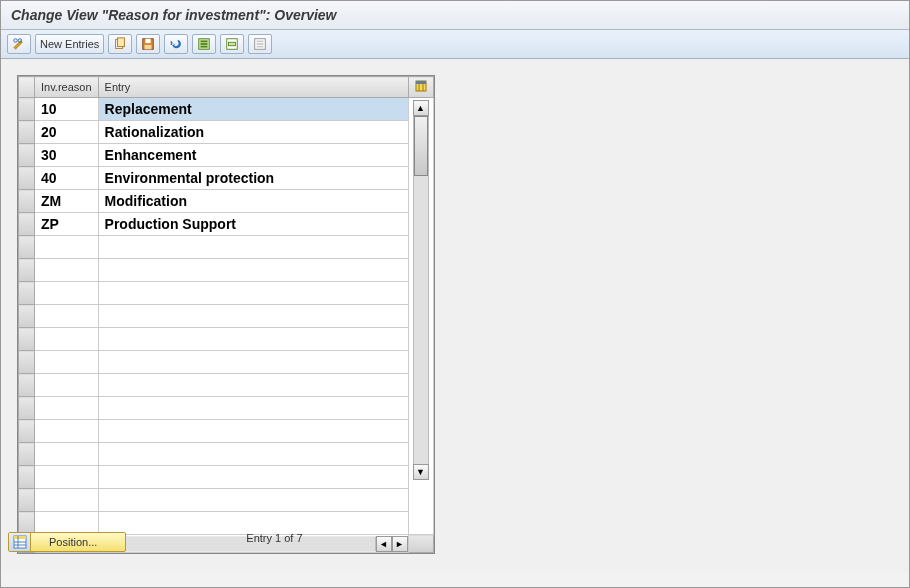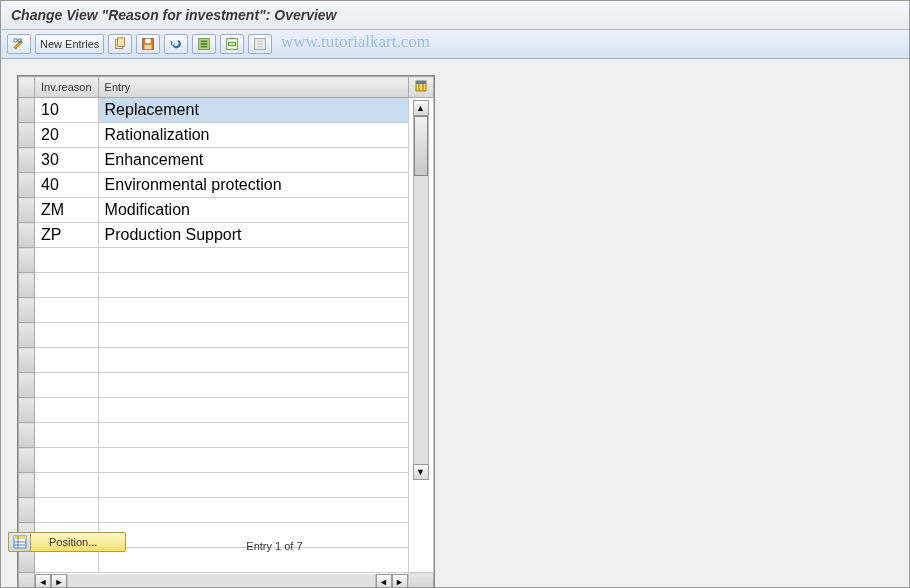--- a/index.html
+++ b/index.html
@@ -90,23 +90,24 @@
       background: #fff;
     }
     .row-selector {
       background: linear-gradient(#e8e8e8, #d0d0d0) !important;
       width: 16px;
       border: 1px solid #aaa !important;
     }
     .cell-input {
       width: 100%;
       border: none;
-      font-size: 16px;
+      font-size: 14px;
       background: transparent;
       padding: 1px 2px;
+      font-weight: bold;
     }
     .cell-selected { background: #c8dcf0 !important; }
     .vscroll-cell {
       width: 18px;
       background: #e8e8e8;
       border-left: 1px solid #aaa;
       vertical-align: top;
       padding: 0;
     }
     .vscroll {
@@ -140,21 +141,21 @@
       background:#e8e8e8;
     }
     .hscroll .scroll-track { flex:1; height:14px; }
     .hscroll .scroll-btn { width:16px; height:16px; }
     .footer-bar {
       position:absolute;
       bottom: 30px;
       left: 4px;
       right: 4px;
       display:flex;
-      align-items:flex-end;
+      align-items:flex-start;
       gap: 30px;
       padding: 6px 4px;
     }
     .position-btn {
       display:inline-flex;
       align-items:center;
       background: linear-gradient(#fff9c8,#f5e070);
       border: 1px solid #b89a30;
       border-radius: 2px;
       height: 20px;
@@ -230,21 +231,20 @@
       </svg>
   </div>
   <div class="toolbar-btn">
     <svg class="toolbar-icon" viewBox="0 0 16 16">
         <rect x="2" y="2" width="12" height="12" fill="#fff" stroke="#888"></rect>
         <rect x="4" y="4" width="8" height="2" fill="#ccc"></rect>
         <rect x="4" y="7" width="8" height="2" fill="#ccc"></rect>
         <rect x="4" y="10" width="8" height="2" fill="#ccc"></rect>
       </svg>
   </div>
-  <div class="watermark">www.tutorialkart.com</div>
 </div>
 
 <div class="content-area">
   <div class="table-container">
     <table class="data-table">
       <thead>
         <tr>
           <th class="th-rowsel"></th>
           <th class="th-reason">Inv.reason</th>
           <th class="th-name">Entry</th>

